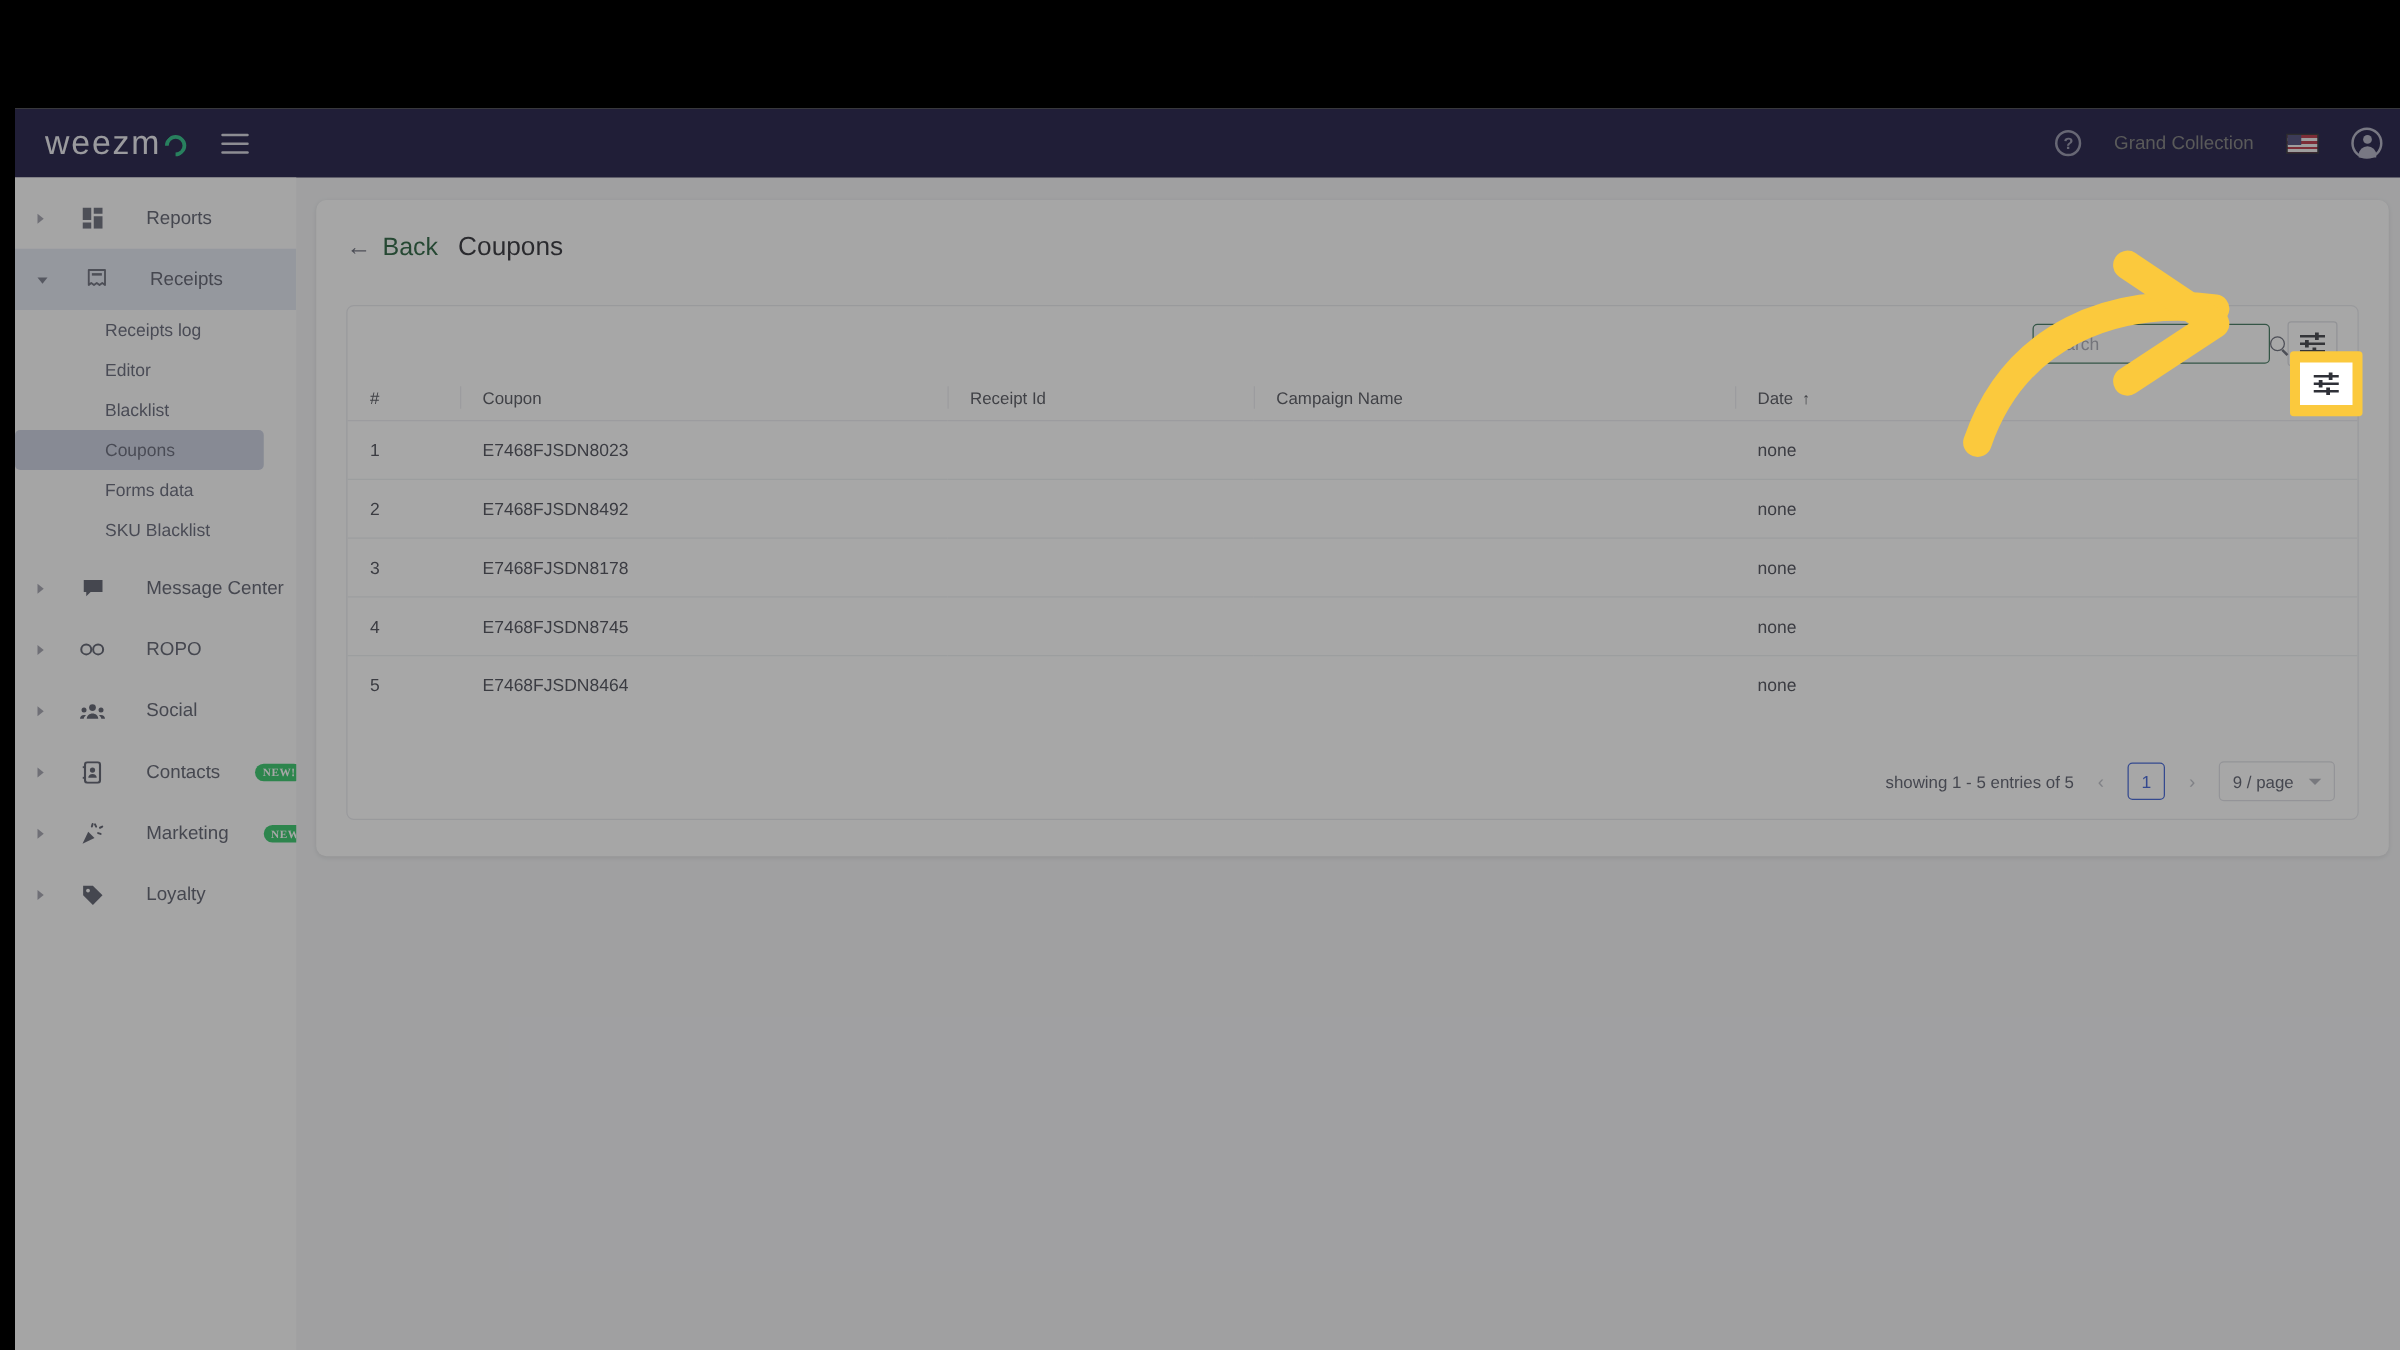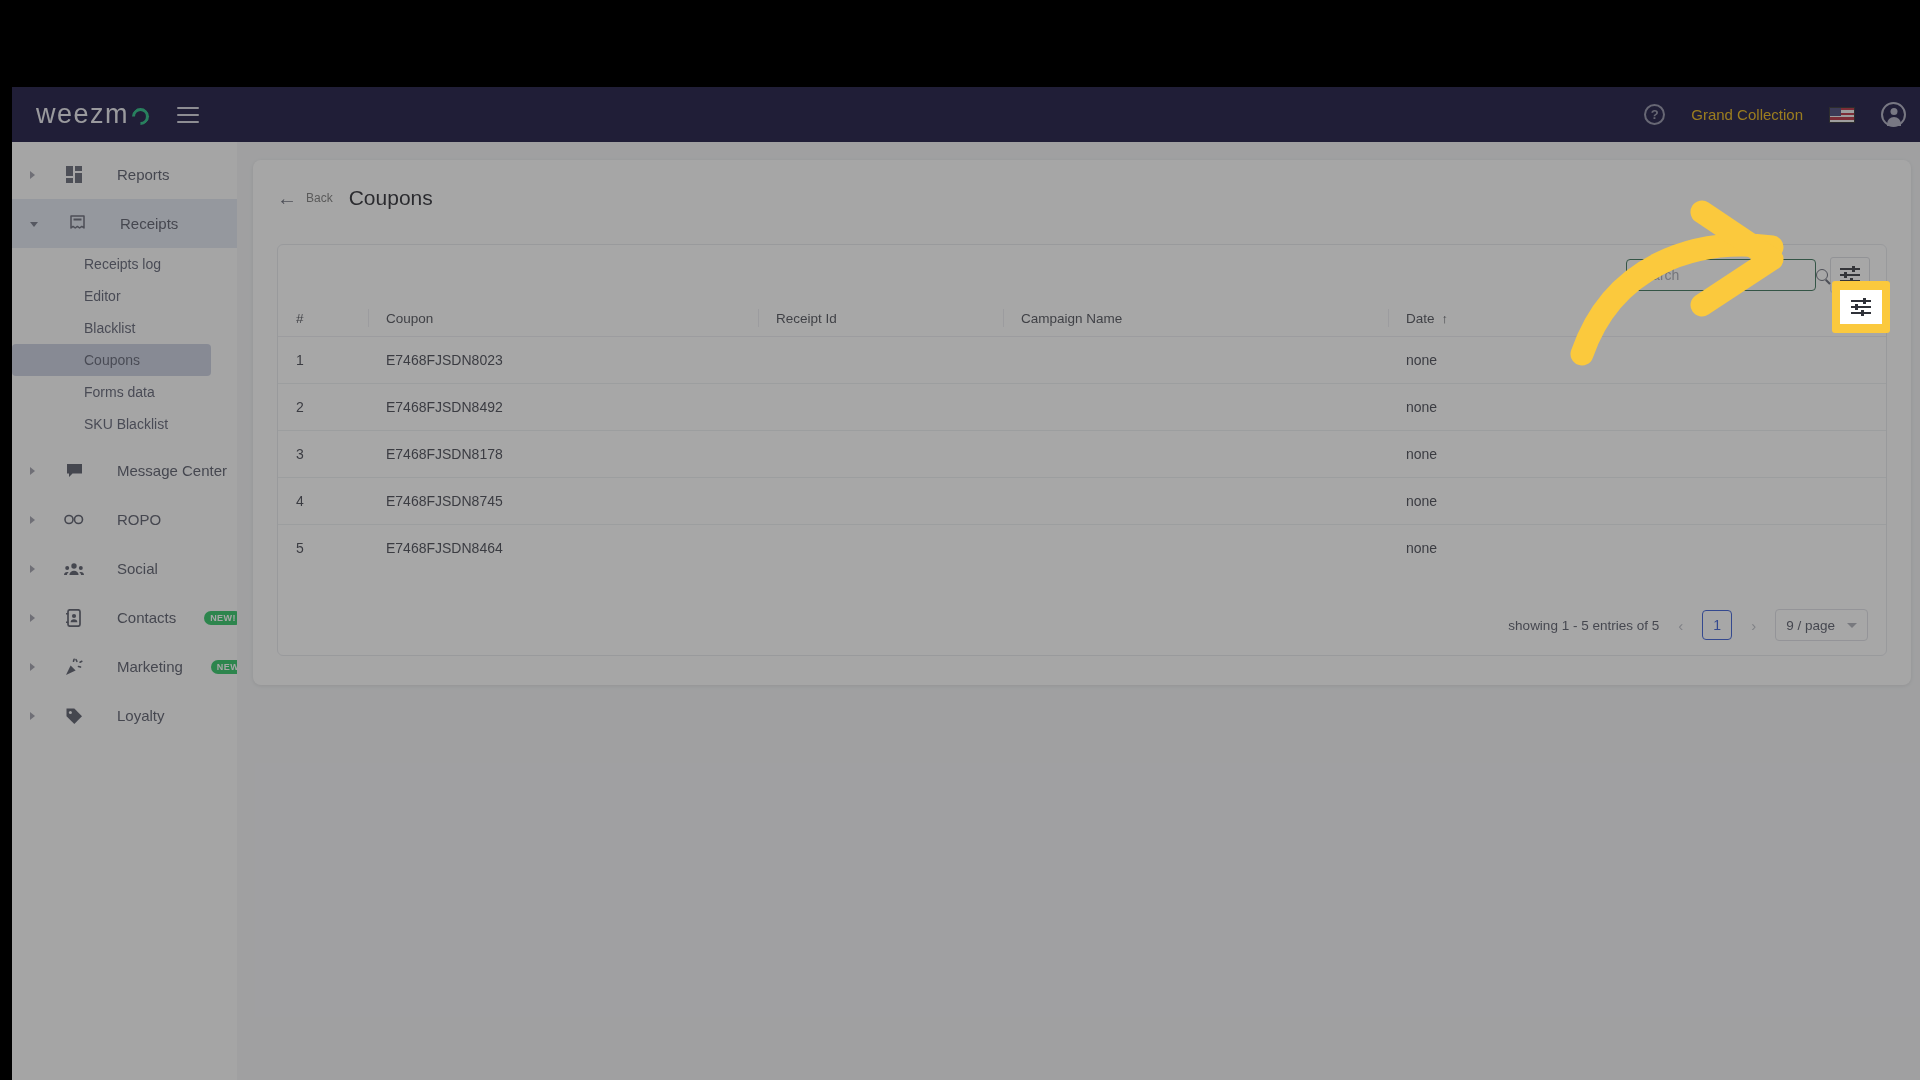--- a/index.html
+++ b/index.html
@@ -45,21 +45,21 @@
   #topbar-right {
     margin-left: auto; margin-right: 26px;
     display: flex; align-items: center; gap: 26px;
   }
   .help-circle {
     width: 21px; height: 21px; border-radius: 50%;
     border: 2px solid #8b8ba3; color: #8b8ba3;
     font-size: 13px; line-height: 17px; text-align: center;
     cursor: pointer; font-weight: bold;
   }
-  #account-name { color: #eab308; font-size: 15px; }
+  #account-name { color: #737373; font-size: 15px; }
   #flag {
     width: 26px; height: 16px; position: relative; overflow: hidden;
     background: repeating-linear-gradient(to bottom,#b22234 0 2.3px,#eee 2.3px 4.6px);
     border: 1px solid #222;
   }
   #flag::after {
     content: ""; position: absolute; left: 0; top: 0;
     width: 11px; height: 8px; background: #3c3b6e;
   }
   .avatar-icon {
@@ -114,39 +114,39 @@
     padding-left: 72px; cursor: pointer;
     font-size: 14px; color: #55586a;
   }
   .sub-item.selected {
     background: #c5cbdd; border-radius: 4px;
     margin-right: 26px;
   }
   .badge-new {
     margin-left: 12px; background: #21c25c; color: #fff;
     font-size: 9px; font-weight: bold; letter-spacing: .4px;
-    padding: 2px 6px; border-radius: 8px;
+    padding: 2px 6px; border-radius: 8px; font-family: Liberation Serif, serif;
   }
   .sub-gap { height: 6px; }
   
   #main {
     position: absolute; left: 241px; top: 73px;
     width: 1658px; height: 525px;
     background: #fefefe; border-radius: 8px;
     box-shadow: 0 1px 4px rgba(0,0,0,.10);
   }
   #panel-head {
     display: flex; align-items: center;
     padding: 26px 0 0 24px;
   }
   .back-arrow {
     font-size: 20px; color: #5c5f6e; margin-right: 9px; cursor: pointer;
     line-height: 1;
   }
-  #back-label { font-size: 12px; color: #737373; cursor: pointer; }
+  #back-label { font-size: 20px; color: #14532d; cursor: pointer; }
   #page-title { font-size: 21px; color: #1c1d24; margin-left: 16px; }
   #card {
     position: absolute; left: 24px; top: 84px;
     width: 1610px; height: 412px;
     background: #fff; border: 1px solid #e6e7ec; border-radius: 6px;
   }
   #toolbar {
     position: absolute; right: 16px; top: 12px;
     display: flex; align-items: center; gap: 14px;
   }

